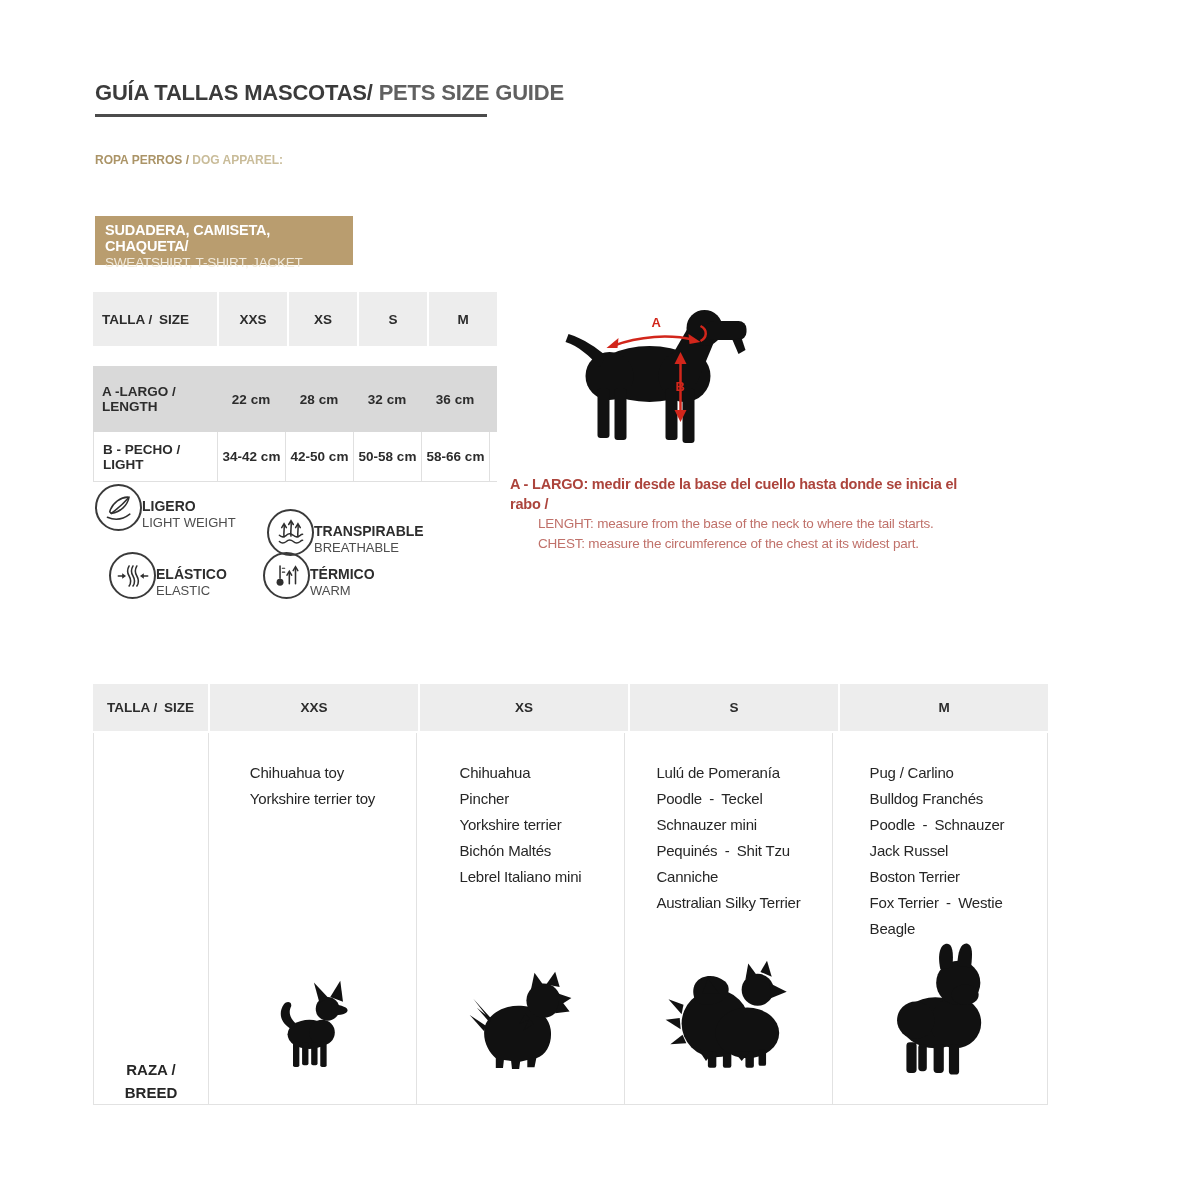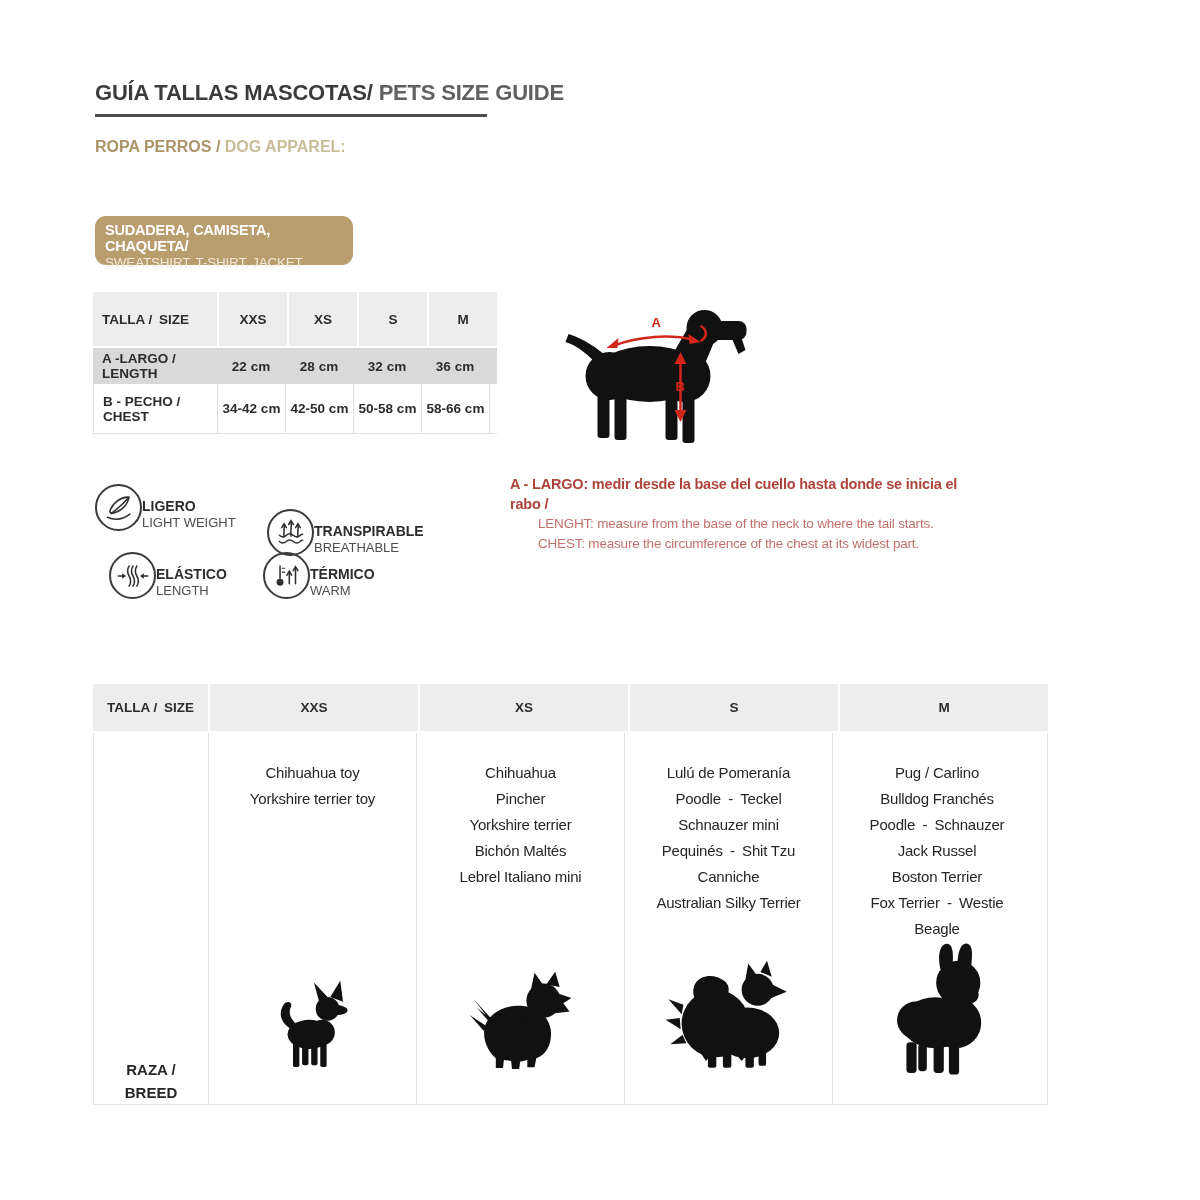--- a/index.html
+++ b/index.html
@@ -5,37 +5,37 @@
   * { margin:0; padding:0; box-sizing:border-box; }
   html,body { background:#ffffff; }
   body { font-family:"Liberation Sans", sans-serif; color:#2f2f2f; }
   .canvas { position:relative; width:1200px; height:1200px; background:#fff; overflow:hidden; }
 
   
   .title { position:absolute; left:95px; top:80px; font-size:22px; font-weight:bold; letter-spacing:-0.2px; white-space:pre; }
   .title .t-dark { color:#3b3b3b;margin-top:44px; }
   .title .t-mid  { color:#606060; font-weight:bold; }
   .title-underline { position:absolute; left:95px; top:114px; width:392px; height:3px; background:#4c4c4c; }
-  .subtitle { position:absolute; left:95px; top:138px; font-size:16px; font-weight:bold; white-space:pre; }
+  .subtitle { position:absolute; left:95px; top:153px; font-size:12px; font-weight:bold; white-space:pre; }
   .subtitle .t-tan { color:#ab9467; }
   .subtitle .t-tan-light { color:#c9bc99; }
 
   
-  .banner { position:absolute; left:95px; top:216px; width:258px; height:49px; background:#b99d6f; padding:6px 10px;border-radius:11px; }
+  .banner { position:absolute; left:95px; top:216px; width:258px; height:49px; background:#b99d6f; padding:6px 10px; }
   .banner .b1 { color:#ffffff; font-weight:bold; font-size:14.5px; letter-spacing:-0.2px; }
   .banner .b2 { color:#f0e9da; font-size:13.5px; letter-spacing:-0.2px; margin-top:1px; }
 
   
   .size-table { position:absolute; left:93px; top:292px; width:404px; font-size:13.5px; font-weight:bold; color:#2c2c2c; }
   .st-row { display:flex; }
   .st-cell { width:68px; display:flex; align-items:center; justify-content:center; text-align:center; }
   .st-cell.c0 { width:124px; justify-content:flex-start; padding-left:9px; text-align:left; }
   .st-head .st-cell { background:#ededed; height:54px; margin-right:2px; }
   .st-head .st-cell:last-child { margin-right:0; }
-  .st-a { background:#d9d9d9; margin-top:2px; height:36px; }
+  .st-a { background:#d9d9d9; margin-top:20px; height:66px; }
   .st-b { height:50px; border-bottom:1px solid #e0e0e0; border-left:1px solid #e0e0e0; }
   .st-b .st-cell { border-right:1px solid #e0e0e0; }
 
   
   .diagram { position:absolute; left:552px; top:296px; width:225px; height:160px; }
 
   
   .feature { position:absolute; display:flex; align-items:flex-end; }
   .f-icon { width:47px; height:47px; border:2.5px solid #3a3a3a; border-radius:50%; display:flex; align-items:center; justify-content:center; flex:0 0 auto; }
   .f-title { font-size:14px; font-weight:bold; color:#2d2d2d; line-height:17px; }
@@ -55,21 +55,21 @@
   .breed-table { position:absolute; left:93px; top:684px; width:955px; }
   .bt-head { display:flex; }
   .bt-hcell { background:#ededed; height:47px; width:208px; margin-right:2px; display:flex; align-items:center; justify-content:center; font-size:13.5px; font-weight:bold; color:#2c2c2c; }
   .bt-hcell:last-child { margin-right:0; }
   .bt-hcell.b0 { width:115px; }
   .bt-body { display:flex; height:372px; border:1px solid #e2e2e2; border-top:none; margin-top:2px; }
   .bt-col { width:208px; border-right:1px solid #e2e2e2; display:flex; flex-direction:column; justify-content:space-between; align-items:center; }
   .bt-col:last-child { border-right:none; }
   .bt-col.b0 { width:115px; justify-content:flex-end; }
   .raza { text-align:center; font-weight:bold; font-size:15px; line-height:23px; color:#262626; }
-  .breeds { padding-top:27px; text-align:center; }
+  .breeds { padding-top:27px; }
   .breed-line { font-size:15px; line-height:26px; color:#262626; letter-spacing:-0.2px; white-space:pre; }
   .dog { display:block; margin-bottom:26px; }
 </style>
 </head>
 <body>
 
 <div class="canvas">
 
   <h1 class="title"><span class="t-dark">GUÍA TALLAS MASCOTAS/</span><span class="t-mid"> PETS SIZE GUIDE</span></h1>
   <div class="title-underline"></div>
@@ -89,21 +89,21 @@
       <div class="st-cell">M</div>
     </div>
     <div class="st-row st-a">
       <div class="st-cell c0">A -LARGO / LENGTH</div>
       <div class="st-cell">22 cm</div>
       <div class="st-cell">28 cm</div>
       <div class="st-cell">32 cm</div>
       <div class="st-cell">36 cm</div>
     </div>
     <div class="st-row st-b">
-      <div class="st-cell c0">B - PECHO / CHEST</div>
+      <div class="st-cell c0">B - PECHO / LIGHT</div>
       <div class="st-cell">34-42 cm</div>
       <div class="st-cell">42-50 cm</div>
       <div class="st-cell">50-58 cm</div>
       <div class="st-cell">58-66 cm</div>
     </div>
   </div>
 
   <svg class="diagram" viewBox="0 0 220 160">
     <g fill="#111">
       <ellipse cx="95" cy="78" rx="55" ry="28"></ellipse>
@@ -172,21 +172,21 @@
         <path d="M22,9 q-4,7 0,13 q4,7 0,13"></path>
         <path d="M27,9 q-4,7 0,13 q4,7 0,13"></path>
         <line x1="3" y1="22" x2="9" y2="22"></line>
         <polygon points="13,22 8,18.5 8,25.5" fill="#2f2f2f" stroke="none"></polygon>
         <line x1="41" y1="22" x2="35" y2="22"></line>
         <polygon points="31,22 36,18.5 36,25.5" fill="#2f2f2f" stroke="none"></polygon>
       </svg>
     </div>
     <div>
       <div class="f-title">ELÁSTICO</div>
-      <div class="f-sub">LENGTH</div>
+      <div class="f-sub">ELASTIC</div>
     </div>
   </div>
 
   <div class="feature feat-4">
     <div class="f-icon">
       <svg width="34" height="34" viewBox="0 0 44 44" fill="none" stroke="#2f2f2f" stroke-width="2" stroke-linecap="round">
         <line x1="13" y1="9" x2="13" y2="25"></line>
         <circle cx="13" cy="30" r="4.5" fill="#2f2f2f" stroke="none"></circle>
         <line x1="16" y1="12" x2="19" y2="12" stroke-width="1.5"></line>
         <line x1="16" y1="17" x2="19" y2="17" stroke-width="1.5"></line>

